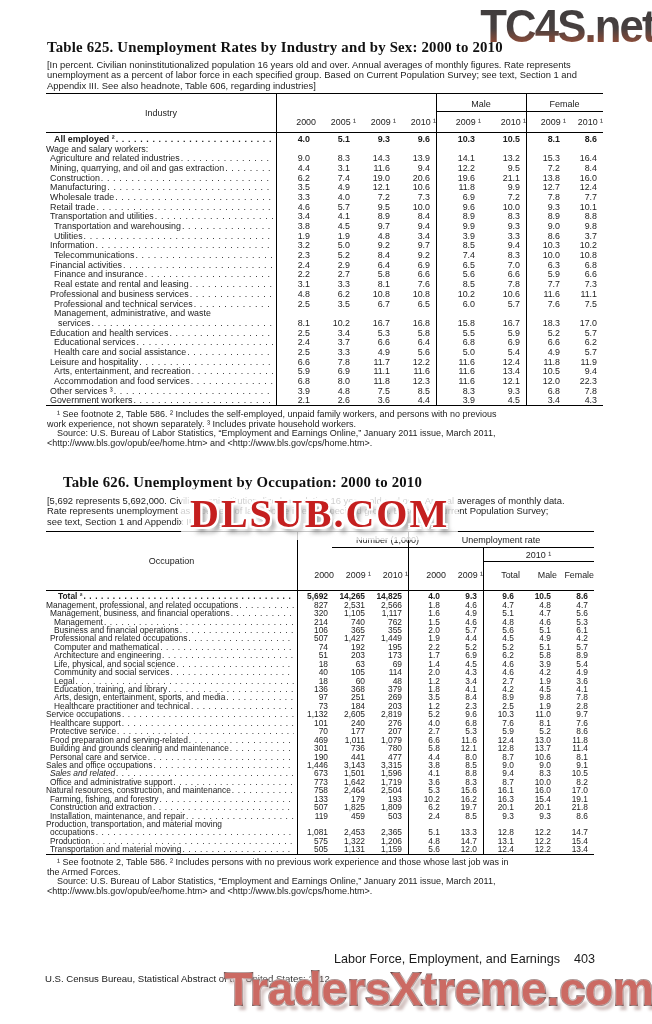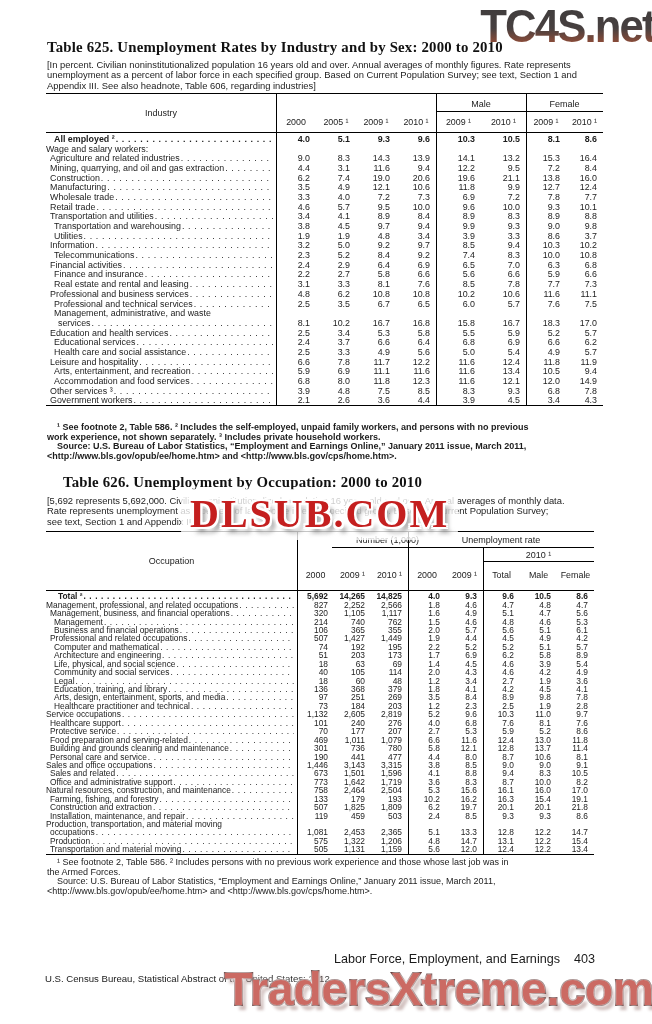--- a/index.html
+++ b/index.html
@@ -25,21 +25,21 @@
   .t625 .h-ind{left:0;top:0;width:230px;height:38px;}
   .t625 .h-male{left:390px;top:2px;width:90px;height:15px;}
   .t625 .h-fem{left:480px;top:2px;width:77px;height:15px;}
   .t625 .yrow{position:absolute;left:230px;top:17px;height:21px;display:flex;align-items:center;}
   
   .t626 .h-occ{left:0;top:0;width:251px;height:58px;}
   .t626 .h-num{left:251px;top:1px;width:111px;height:14px;margin-left:35px;}
   .t626 .h-ur{left:362px;top:1px;width:186px;height:14px;}
   .t626 .h-2010{left:437px;top:16px;width:111px;height:13px;}
   .t626 .yrow{position:absolute;left:251px;top:30px;height:26px;display:flex;align-items:center;}
-  .yc{text-align:center;font-size:8.9px;}
+  .yc{text-align:right;font-size:8.9px;}
   
   .vl{position:absolute;top:0;bottom:0;width:1px;background:#000;}
   .t625 .vl-a{left:230px;} .t625 .vl-b{left:390px;} .t625 .vl-c{left:480px;}
   .t626 .vl-a{left:251px;} .t626 .vl-b{left:362px;} .t626 .vl-c{left:437px;}
   .t626 .thead .vl-c{top:15px;}
   
   .t625 .c0,.t625 .c1,.t625 .c2,.t625 .c3{width:40px;}
   .t625 .c4,.t625 .c5{width:45px;}
   .t625 .c6{width:40px;} .t625 .c7{width:37px;}
   .t626 .c0,.t626 .c1,.t626 .c2{width:37px;}
@@ -51,21 +51,21 @@
   .t626 .trow{height:8.45px;font-size:8.4px;}
   .trow.bold{font-weight:700;}
   .lbl{display:flex;align-items:baseline;box-sizing:border-box;overflow:hidden;}
   .t625 .lbl{width:230px;} .t626 .lbl{width:251px;}
   .lbl .t{white-space:nowrap;}
   .dots{flex:1 1 auto;overflow:hidden;white-space:nowrap;margin:0 3px 0 1px;color:#222;}
   .dots::after{content:". . . . . . . . . . . . . . . . . . . . . . . . . . . . . . . . . . . . . . . . . . . . . . . . . . . . . . . . . . . . . . . . . . . .";letter-spacing:.6px;}
   .val{text-align:right;padding-right:6px;box-sizing:border-box;white-space:nowrap;}
   
   .fn{position:absolute;left:47px;width:562px;font-size:9px;line-height:9.7px;}
-  #t625-fn{top:423px;font-weight:bold;} #t626-fn{top:858px;}
+  #t625-fn{top:410px;} #t626-fn{top:858px;}
   .fn div{white-space:pre-wrap;}
 
   
   .pg-head{position:absolute;top:952px;right:57px;font-size:12.6px;color:#1a1a1a;white-space:nowrap;}
   .pg-head .pgnum{margin-left:14px;}
   .pg-src{position:absolute;left:45px;top:973px;font-size:9.6px;color:#1a1a1a;white-space:nowrap;}
 
   
   .wm-top{position:absolute;top:-2px;right:-3px;z-index:6;
           font-family:"Liberation Sans",sans-serif;font-weight:800;font-size:47px;letter-spacing:-2px;
@@ -457,21 +457,21 @@
             <span class="t">Accommodation and food services</span>
             <span class="dots"></span>
           </div>
           <div class="val c0">6.8</div>
           <div class="val c1">8.0</div>
           <div class="val c2">11.8</div>
           <div class="val c3">12.3</div>
           <div class="val c4">11.6</div>
           <div class="val c5">12.1</div>
           <div class="val c6">12.0</div>
-          <div class="val c7">14.9</div>
+          <div class="val c7">22.3</div>
         </div>
         <div class="trow">
           <div class="lbl" style="padding-left: 4px;">
             <span class="t">Other services ³</span>
             <span class="dots"></span>
           </div>
           <div class="val c0">3.9</div>
           <div class="val c1">4.8</div>
           <div class="val c2">7.5</div>
           <div class="val c3">8.5</div>
@@ -548,21 +548,21 @@
           <div class="val c5">9.6</div>
           <div class="val c6">10.5</div>
           <div class="val c7">8.6</div>
         </div>
         <div class="trow">
           <div class="lbl" style="padding-left: 0px;">
             <span class="t">Management, professional, and related occupations</span>
             <span class="dots"></span>
           </div>
           <div class="val c0">827</div>
-          <div class="val c1">2,252</div>
+          <div class="val c1">2,531</div>
           <div class="val c2">2,566</div>
           <div class="val c3">1.8</div>
           <div class="val c4">4.6</div>
           <div class="val c5">4.7</div>
           <div class="val c6">4.8</div>
           <div class="val c7">4.7</div>
         </div>
         <div class="trow">
           <div class="lbl" style="padding-left: 4px; align-items: flex-end;">
             <span class="t">Management, business, and financial operations</span>
@@ -823,21 +823,21 @@
           <div class="val c0">1,446</div>
           <div class="val c1">3,143</div>
           <div class="val c2">3,315</div>
           <div class="val c3">3.8</div>
           <div class="val c4">8.5</div>
           <div class="val c5">9.0</div>
           <div class="val c6">9.0</div>
           <div class="val c7">9.1</div>
         </div>
         <div class="trow">
-          <div class="lbl" style="padding-left: 4px;">
+          <div class="lbl" style="padding-left: 4px; font-style: italic;">
             <span class="t">Sales and related</span>
             <span class="dots"></span>
           </div>
           <div class="val c0">673</div>
           <div class="val c1">1,501</div>
           <div class="val c2">1,596</div>
           <div class="val c3">4.1</div>
           <div class="val c4">8.8</div>
           <div class="val c5">9.4</div>
           <div class="val c6">8.3</div>

